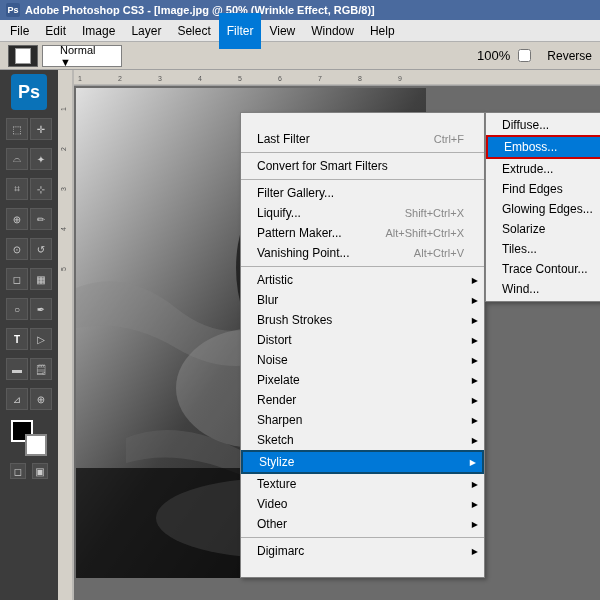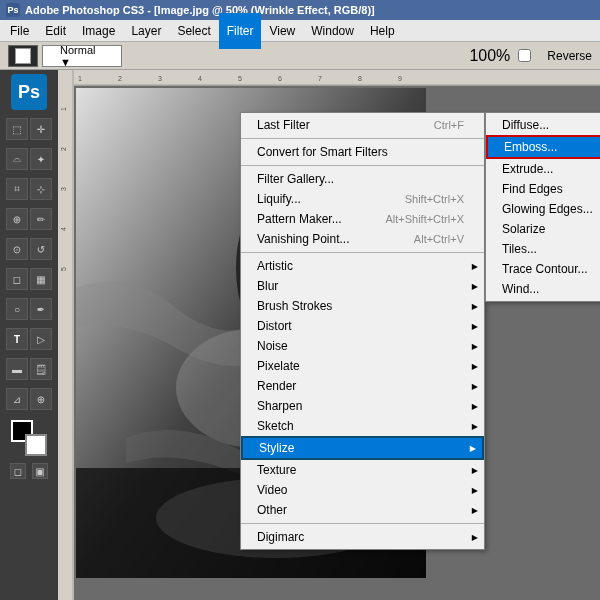--- a/index.html
+++ b/index.html
@@ -147,21 +147,21 @@
     
     #filter-dropdown {
       position: absolute;
       top: 42px;
       left: 182px;
       width: 245px;
       background: #f0f0f0;
       border: 1px solid #808080;
       box-shadow: 2px 2px 4px rgba(0,0,0,0.3);
       z-index: 100;
-      padding: 2px 0;
+      padding: 16px 0;
     }
     .dd-item {
       padding: 3px 20px 3px 16px;
       cursor: default;
       display: flex;
       justify-content: space-between;
       align-items: center;
       white-space: nowrap;
       position: relative;
     }
@@ -247,21 +247,21 @@
 </div>
 
 <div id="options-bar">
   <div class="opt-control">
     <div style="width:30px;height:22px;background:#2a2a2a;border:1px solid #666;display:flex;align-items:center;justify-content:center;">
       <div style="width:16px;height:16px;background:white;border:1px solid #999;"></div>
     </div>
     <div style="width:80px;height:22px;background:white;border:1px solid #808080;display:flex;align-items:center;padding:0 17px;font-size:11px;">Normal ▼</div>
   </div>
   <div style="flex:1;"></div>
-  <div style="font-size:16px;margin-left:36px;">100%</div>
+  <div style="font-size:13px;margin-left:36px;">100%</div>
   <div class="checkbox-wrapper">
     <input type="checkbox" style="">
     <label>Reverse</label>
   </div>
 </div>
 
 <div id="main">
 
   <div id="left-tools">
     <div class="ps-logo">Ps</div>

